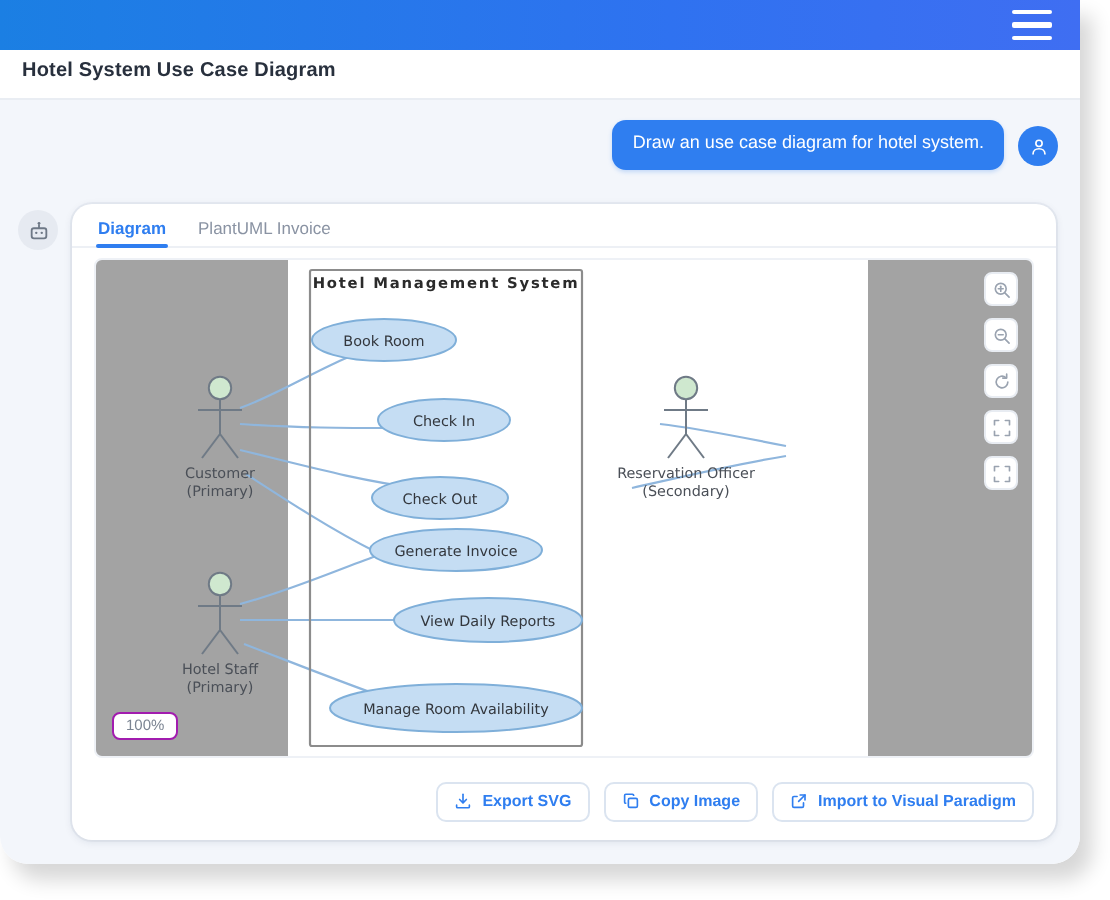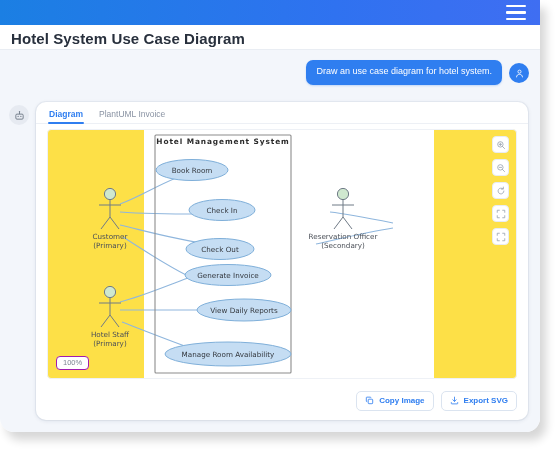--- a/index.html
+++ b/index.html
@@ -39,21 +39,21 @@
 
   
   .title-bar {
     position: absolute; left: 0; top: 25px;
     width: 540px; height: 25px;
     background: #ffffff;
     border-bottom: 1px solid #e9edf3;
   }
   .title-bar .page-title {
     position: absolute; left: 11px; top: 5px;
-    font-size: 15px; font-weight: 700; color: #28303d;
+    font-size: 10px; font-weight: 700; color: #28303d;
     letter-spacing: .1px;
   }
 
   
   .body-area {
     position: absolute; left: 0; top: 50px;
     width: 540px; height: 382px;
     background: #f3f6fb;
   }
 
@@ -109,21 +109,21 @@
   .tab.active { color: #2f7ef0; font-weight: 600; }
   .tab.active::after {
     content: ""; position: absolute; left: -1px; right: -1px; bottom: -1px;
     height: 2px; background: #2f7ef0; border-radius: 2px;
   }
 
   
   .diagram-canvas {
     position: absolute; left: 11px; top: 27px;
     width: 470px; height: 250px;
-    background: #fde047;
+    background: #a3a3a3;
     border: 1px solid #eef1f6;
     border-radius: 4px;
     overflow: hidden;
   }
   .paper {
     position: absolute; left: 96px; top: 0px;
     width: 290px; height: 250px;
     background: #ffffff;
   }
   .diagram-svg { position: absolute; left: 0; top: 0; }
@@ -355,36 +355,46 @@
               </g>
             </svg>
           </div>
         </div>
       </div>
 
       <div class="card-actions">
 
         <button class="action-btn">
           <svg viewBox="0 0 24 24">
-            <g fill="none" stroke="#2f7ef0" stroke-width="2.2" stroke-linejoin="round">
-              <rect x="8.5" y="8.5" width="12" height="12" rx="2"></rect>
-              <path d="M15.5 5.2V4.5a1.5 1.5 0 0 0-1.5-1.5H5a1.5 1.5 0 0 0-1.5 1.5v9a1.5 1.5 0 0 0 1.5 1.5h.8"></path>
-            </g>
-          </svg>
-          <span>Copy Image</span>
-        </button>
-
-        <button class="action-btn">
-          <svg viewBox="0 0 24 24">
             <g fill="none" stroke="#2f7ef0" stroke-width="2.2" stroke-linecap="round" stroke-linejoin="round">
               <line x1="12" y1="3" x2="12" y2="14"></line>
               <polyline points="7.5,10 12,14.5 16.5,10"></polyline>
               <path d="M3.5 17.5v2a1.5 1.5 0 0 0 1.5 1.5h14a1.5 1.5 0 0 0 1.5-1.5v-2"></path>
             </g>
           </svg>
           <span>Export SVG</span>
         </button>
 
+        <button class="action-btn">
+          <svg viewBox="0 0 24 24">
+            <g fill="none" stroke="#2f7ef0" stroke-width="2.2" stroke-linejoin="round">
+              <rect x="8.5" y="8.5" width="12" height="12" rx="2"></rect>
+              <path d="M15.5 5.2V4.5a1.5 1.5 0 0 0-1.5-1.5H5a1.5 1.5 0 0 0-1.5 1.5v9a1.5 1.5 0 0 0 1.5 1.5h.8"></path>
+            </g>
+          </svg>
+          <span>Copy Image</span>
+        </button>
+
+        <button class="action-btn">
+          <svg viewBox="0 0 24 24">
+            <g fill="none" stroke="#2f7ef0" stroke-width="2.2" stroke-linecap="round" stroke-linejoin="round">
+              <path d="M13.5 4H20v6.5"></path>
+              <line x1="20" y1="4" x2="11.5" y2="12.5"></line>
+              <path d="M18 14.5v4.2A1.8 1.8 0 0 1 16.2 20.5H5.3A1.8 1.8 0 0 1 3.5 18.7V7.8A1.8 1.8 0 0 1 5.3 6h4.2"></path>
+            </g>
+          </svg>
+          <span>Import to Visual Paradigm</span>
+        </button>
       </div>
 
     </div>
   </div>
 </div>
 
 </body></html>

